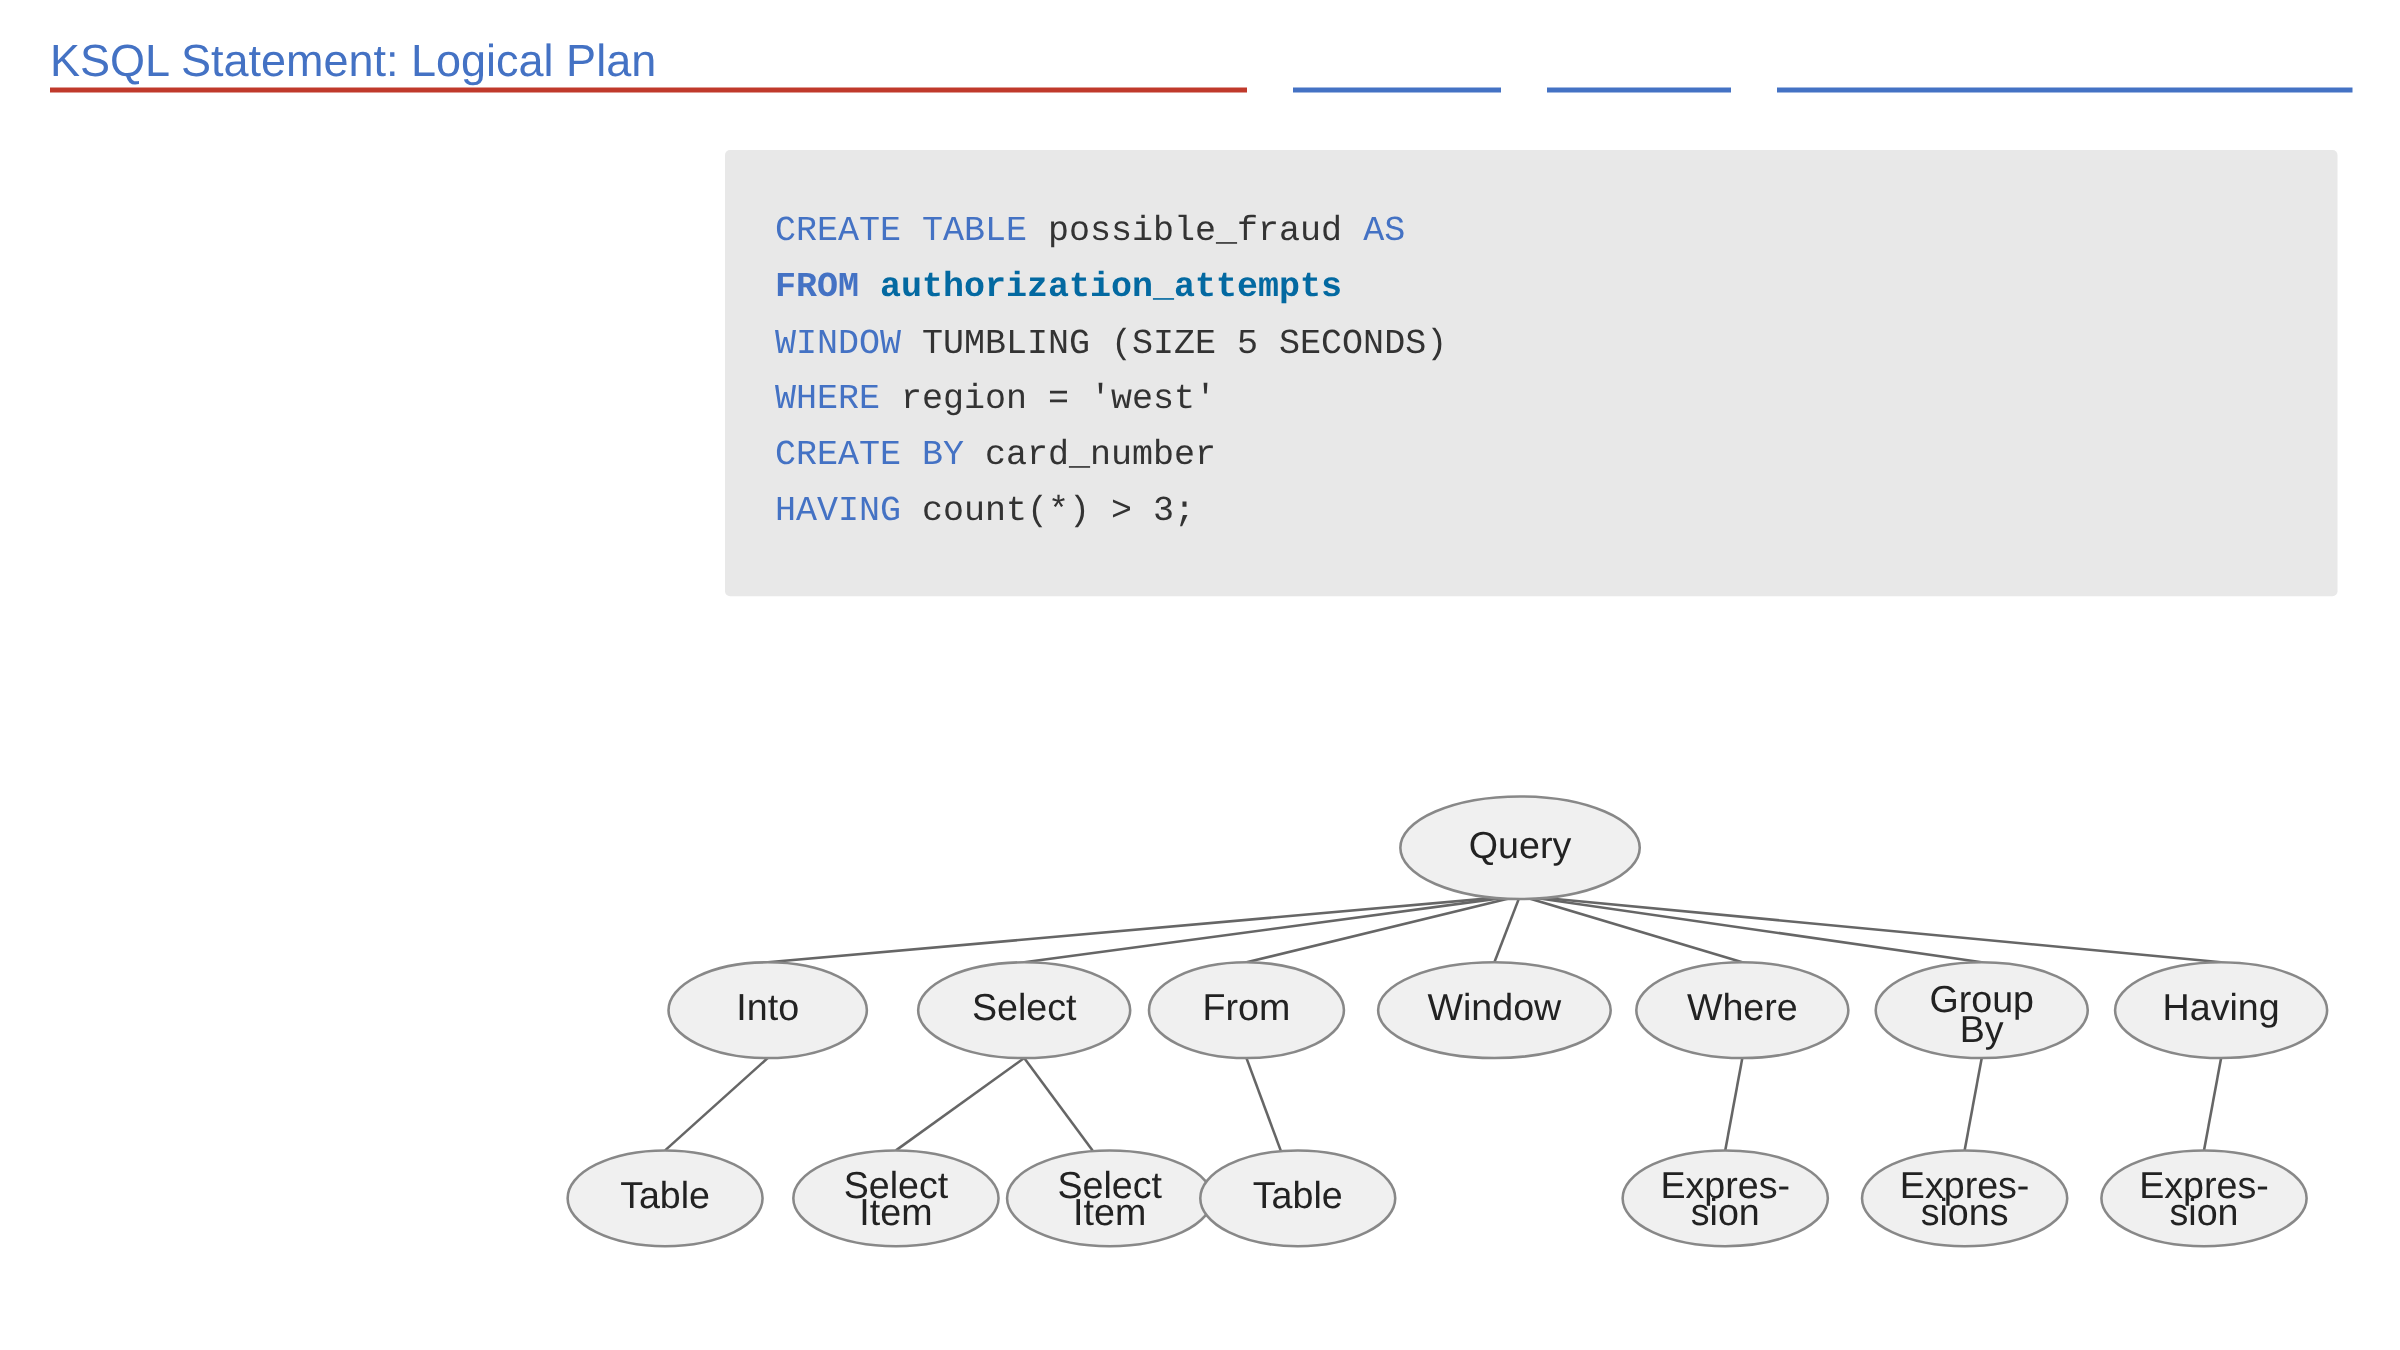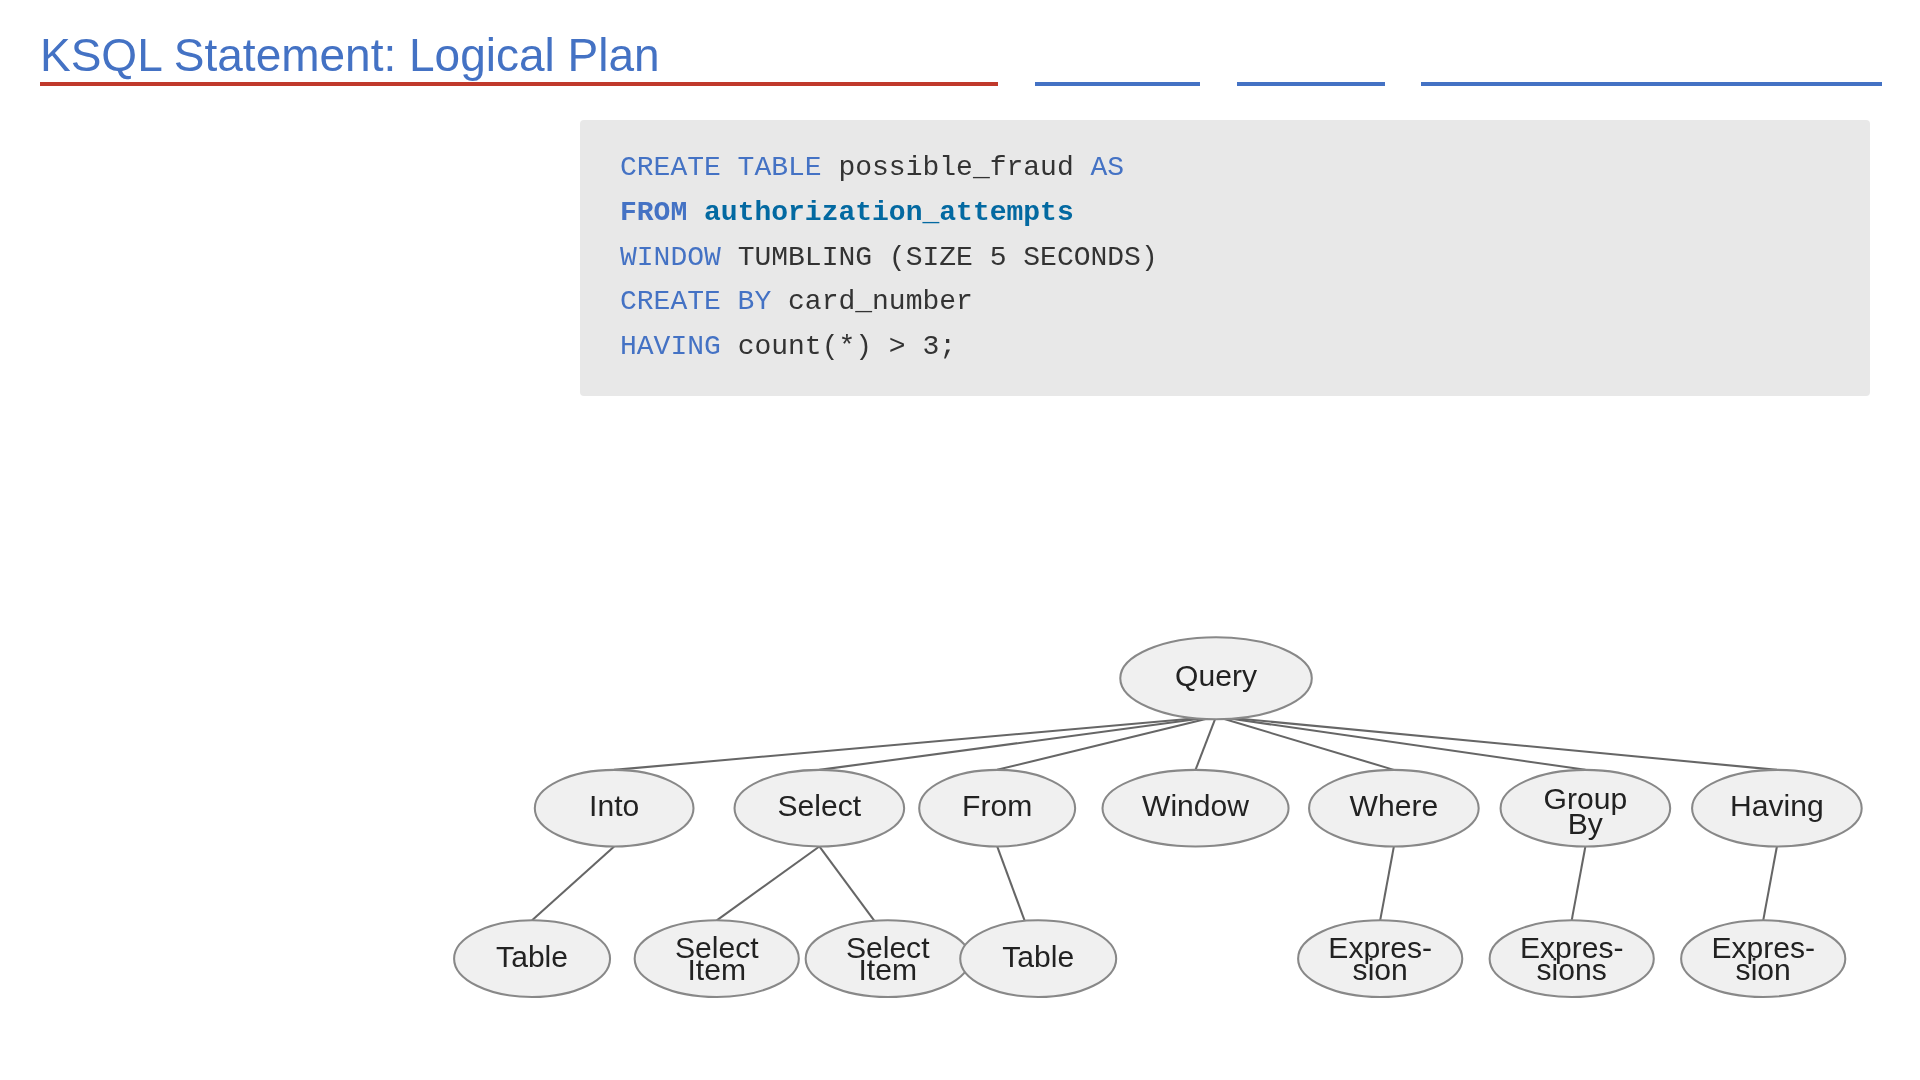--- a/index.html
+++ b/index.html
@@ -13,33 +13,33 @@
     }
 
     .header-section {
       position: absolute;
       top: 28px;
       left: 40px;
       right: 0;
     }
 
     .page-title {
-      font-size: 46px;
+      font-size: 36px;
       font-weight: 400;
       color: #4472c4;
     }
 
     .code-block {
       position: absolute;
       top: 120px;
       left: 580px;
       right: 50px;
       background: #e8e8e8;
       border-radius: 4px;
-      padding: 26px 40px;
+      padding: 44px 40px;
       font-family: 'Courier New', monospace;
       font-size: 28px;
       line-height: 1.6;
     }
 
     .kw-blue { color: #4472c4; font-weight: normal; }
     .text-normal { color: #333; }
 
     .diagram-section {
       position: absolute;
@@ -89,20 +89,24 @@
     <span class="text-normal"> possible_fraud </span>
     <span class="kw-blue">AS</span>
   </div>
   <div>
     <span style="color:#4472c4;font-weight:bold;">FROM</span>
     <span style="font-weight:bold;color:#0369a1;"> authorization_attempts</span>
   </div>
   <div>
     <span class="kw-blue">WINDOW</span>
     <span class="text-normal"> TUMBLING (SIZE 5 SECONDS)</span>
+  </div>
+  <div>
+    <span class="kw-blue">WHERE</span>
+    <span class="text-normal"> region = 'west'</span>
   </div>
   <div>
     <span class="kw-blue">CREATE BY</span>
     <span class="text-normal"> card_number</span>
   </div>
   <div>
     <span class="kw-blue">HAVING</span>
     <span class="text-normal"> count(*) &gt; 3;</span>
   </div>
 </div>

